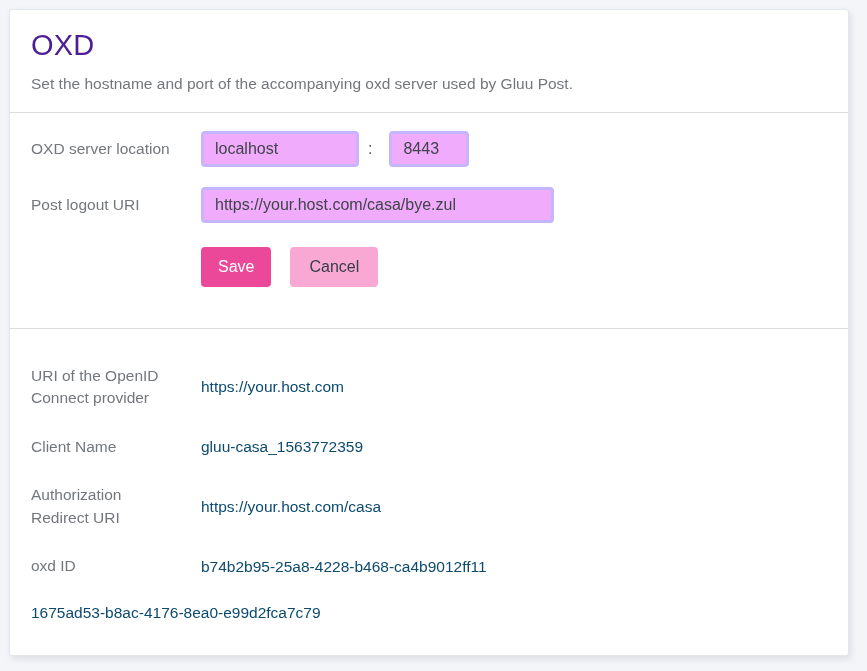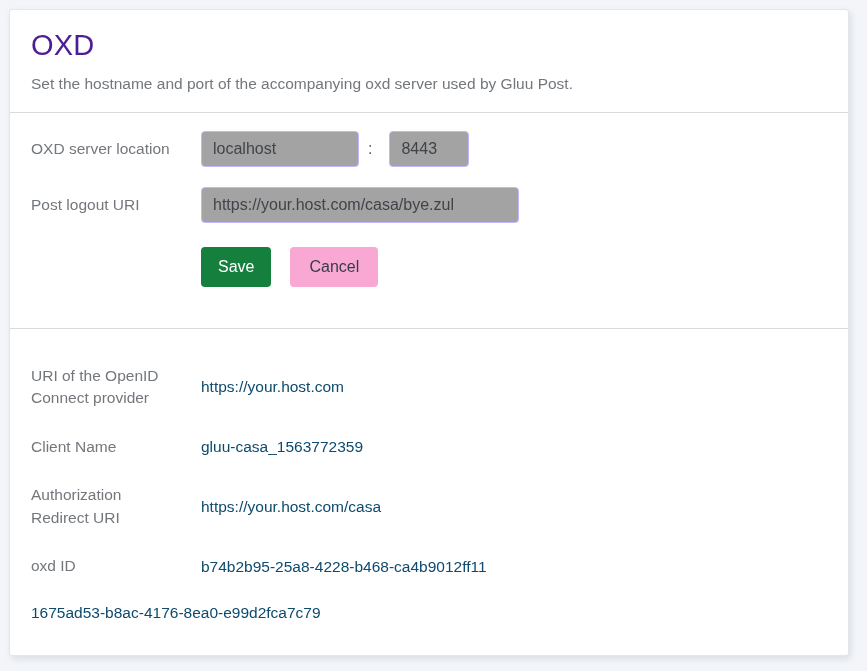--- a/index.html
+++ b/index.html
@@ -51,52 +51,52 @@
   .form-row.row-1 { margin-bottom: 20px; }
   .form-row.row-2 { margin-bottom: 24px; }
   .form-label {
     width: 170px;
     flex: 0 0 170px;
     font-size: 15.5px;
     color: #73777c;
   }
   .txt {
     height: 36px;
-    border: 1px solid #c4b5fd;
+    border: 3px solid #c4b5fd;
     border-radius: 4px;
     padding: 0 11px;
     font-size: 16px;
     color: #404448;
     font-family: "Liberation Sans", "DejaVu Sans", sans-serif;
-    background: #a3a3a3;
+    background: #f0abfc;
     outline: none;
   }
   .host-input { width: 158px; }
   .port-input { width: 80px; margin-left: 17px; }
-  .uri-input  { width: 318px; }
+  .uri-input  { width: 353px; }
   .colon {
     margin-left: 9px;
     font-size: 16px;
     color: #55595e;
   }
   .btn-row {
     display: flex;
     align-items: center;
     margin-left: 170px;
   }
   .btn {
     height: 40px;
     border: none;
     border-radius: 4px;
     font-size: 16px;
     font-family: "Liberation Sans", "DejaVu Sans", sans-serif;
     cursor: pointer;
   }
   .btn-save {
-    background: #15803d;
+    background: #ec4899;
     color: #ffffff;
     padding: 0 17px;
     margin-right: 19px;
     text-align: center;
   }
   .btn-cancel {
     background: #f9a8d4;
     color: #343d46;
     padding: 0 19px;
   }

